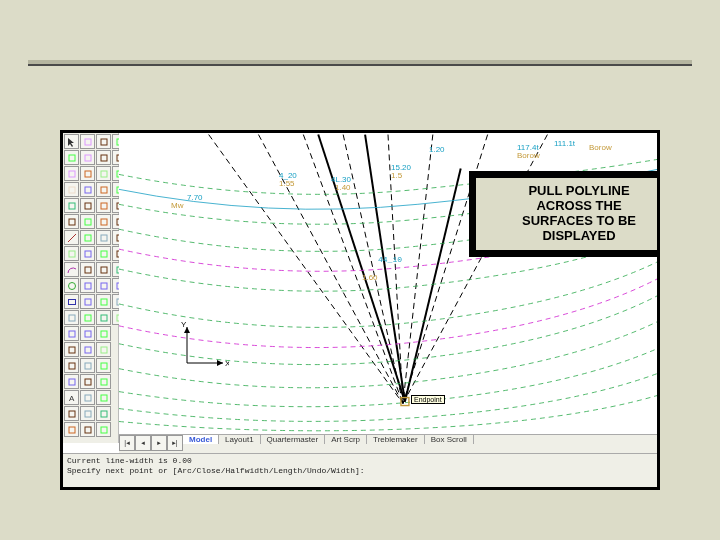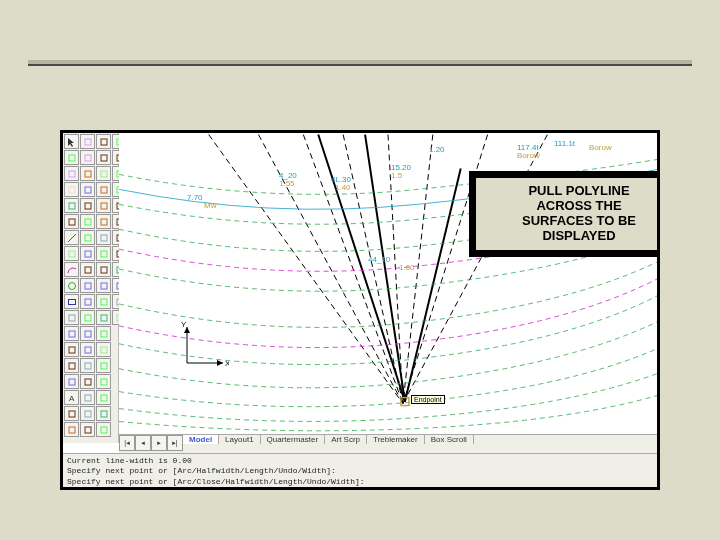--- a/index.html
+++ b/index.html
@@ -428,23 +428,23 @@
             <span class="lbl" style="left: 398px; top: 18px;">Borow</span>
             <span class="lbl" style="left: 470px; top: 10px;">Borow</span>
             <span class="lbl bl" style="left: 310px; top: 12px;">1.20</span>
             <span class="lbl bl" style="left: 272px; top: 30px;">15.20</span>
             <span class="lbl" style="left: 272px; top: 38px;">1.5</span>
             <span class="lbl bl" style="left: 212px; top: 42px;">4L.30</span>
             <span class="lbl" style="left: 216px; top: 50px;">1.40</span>
             <span class="lbl bl" style="left: 160px; top: 38px;">4_20</span>
             <span class="lbl" style="left: 160px; top: 46px; text-align: right;">1.55</span>
             <span class="lbl bl" style="left: 68px; top: 60px;">7.70</span>
-            <span class="lbl" style="left: 85px; top: 68px;">Mw</span>
-            <span class="lbl bl" style="left: 249px; top: 122px;">44_10</span>
-            <span class="lbl" style="left: 243px; top: 130px; margin-left: 37px;">1.60</span>
+            <span class="lbl" style="left: 52px; top: 68px;">Mw</span>
+            <span class="lbl bl" style="left: 259px; top: 122px; font-family: Liberation Mono, monospace;">44_10</span>
+            <span class="lbl" style="left: 243px; top: 140px;">1.60</span>
           </div>
 
         
         <div style="position:absolute;left:292px;top:262px;background:#ffffe1;border:1px solid #000;font-size:7px;padding:0 2px">Endpoint</div>
 
         
         <div class="axes">
           <svg width="50" height="50" viewBox="0 0 50 50">
             <line x1="8" y1="42" x2="44" y2="42" stroke="#000" stroke-width="1"></line>
             <polygon points="44,42 38,39 38,45" fill="#000"></polygon>
@@ -476,19 +476,18 @@
             <div class="tab">Layout1</div>
             <div class="tab">Quartermaster</div>
             <div class="tab">Art Scrp</div>
             <div class="tab">Treblemaker</div>
             <div class="tab">Box Scroll</div>
           </div>
       </div>
 
       <div class="cmd">
         <div>Current line-width is 0.00</div>
-        <div>Specify next point or [Arc/Halfwidth/Length/Undo/Width]:</div>
         <div>Specify next point or [Arc/Close/Halfwidth/Length/Undo/Width]:</div>
       </div>
 
     </div>
   </div>
 </div>
 
 </body></html>

